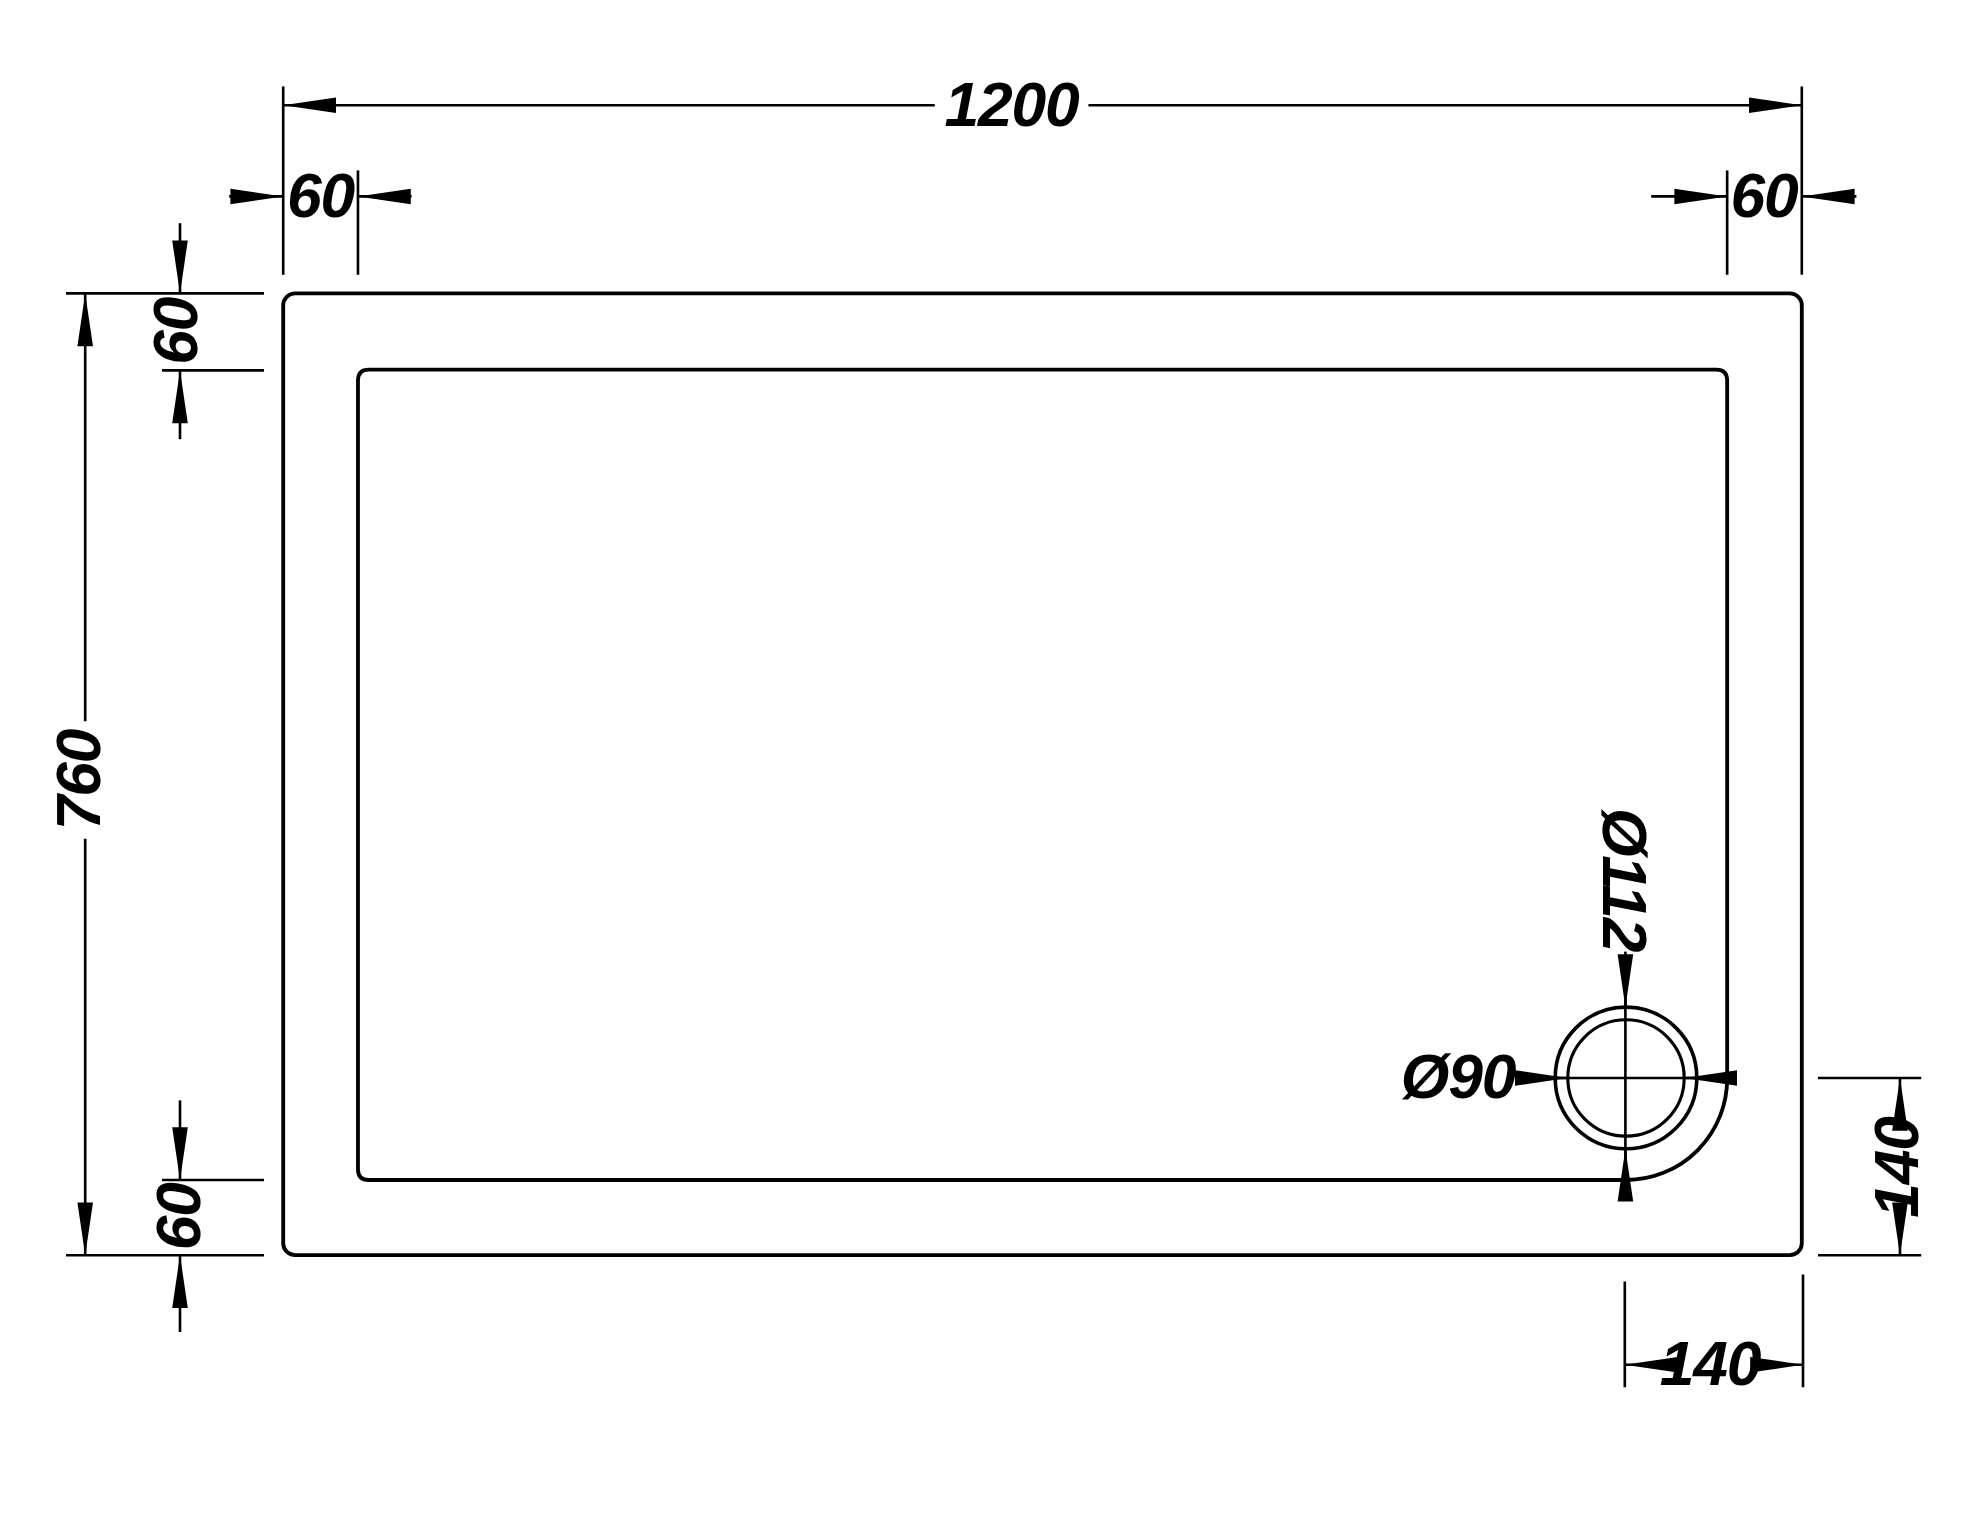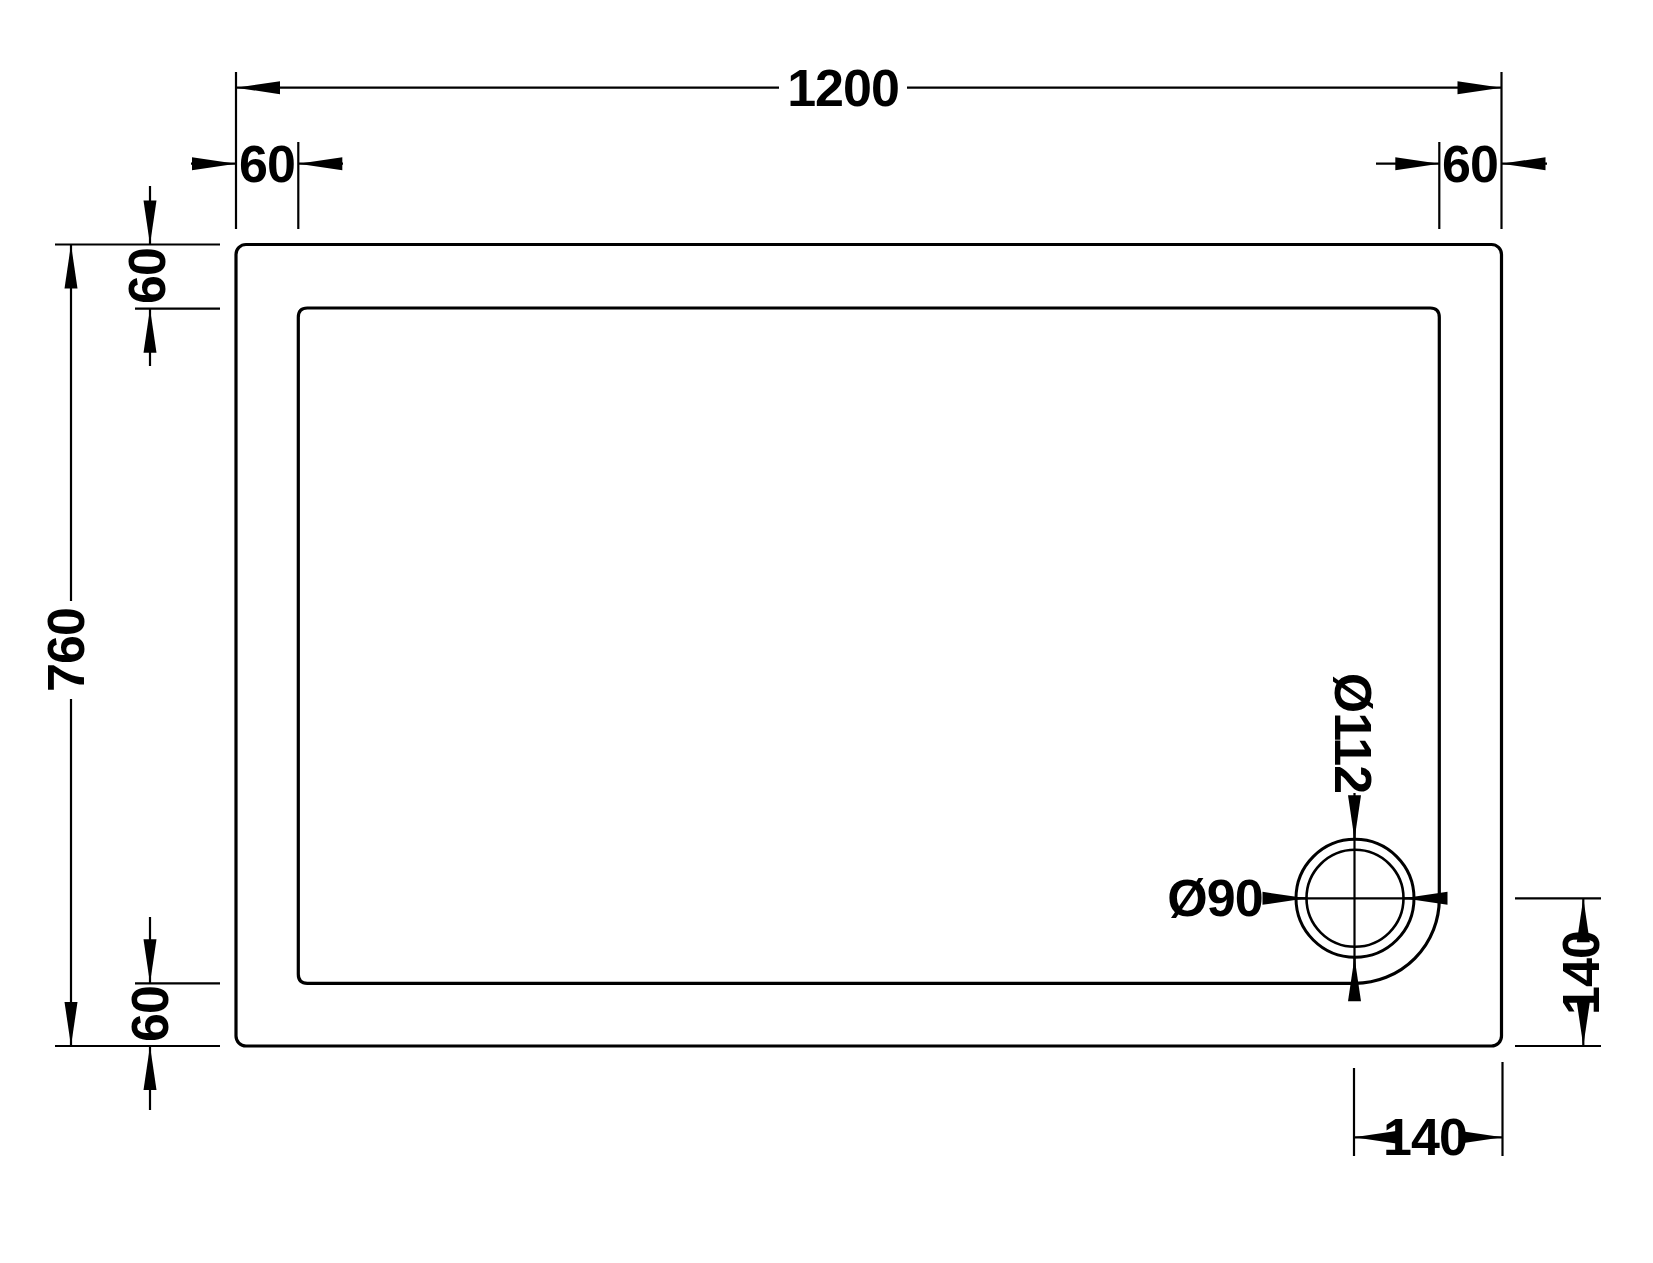--- a/index.html
+++ b/index.html
@@ -6,20 +6,21 @@
     margin: 0;
     padding: 0;
     background: var(--bg-color, #ffffff);
   }
   .frame {
     position: relative;
     width: 1653px;
     height: 1263px;
     background: var(--bg-color, #ffffff);
     overflow: hidden;
+    font-style: italic;
   }
   svg { display: block; }
   .ln {
     stroke: var(--line-color, #000000);
     stroke-width: 2.2;
     fill: none;
     stroke-linecap: butt;
   }
   .outline  { stroke-width: 3.2; }
   .circle-o { stroke-width: 3; }

